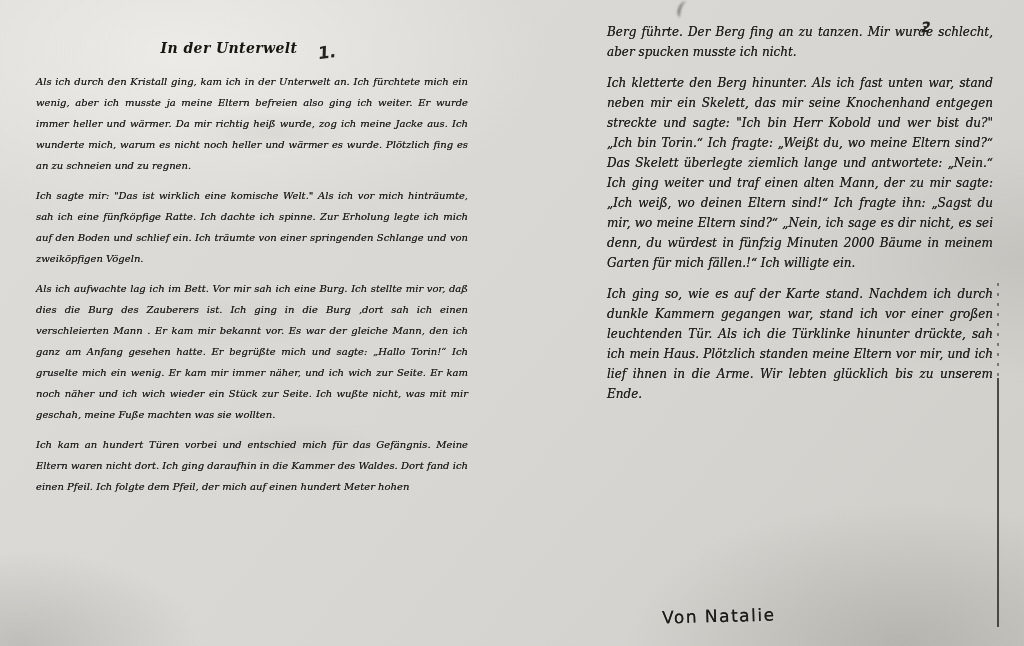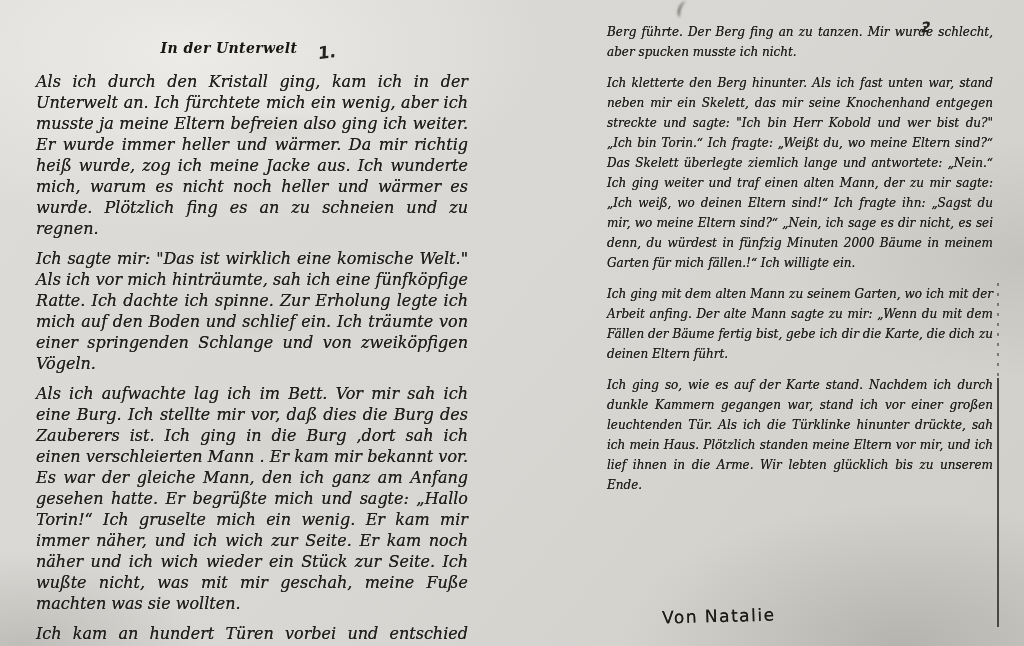--- a/index.html
+++ b/index.html
@@ -17,21 +17,21 @@
   .col { position:absolute; }
   .col-left  { left:36px;  top:40px; width:432px; }
   .col-right { left:607px; top:22px; width:386px; }
   .title {
     margin:0 46px 15px 0; text-align:center;
     font-style:italic; font-weight:bold; font-size:14px; letter-spacing:.4px;
     color:#17160f;
   }
   .para {
     margin:0 0 9px 0;
-    font-style:italic; font-size:16px; line-height:21px;
+    font-style:italic; font-size:10px; line-height:21px;
     text-align:justify; text-shadow:0 0 .6px rgba(32,31,29,.85);
   }
   .col-right .para { font-size:12px; line-height:20px; margin-bottom:11px; }
   .handwrite {
     position:absolute; font-family:"DejaVu Sans","Liberation Sans",sans-serif;
     color:#23221f; font-weight:bold;
   }
   .ann-1 { left:318px; top:42px; font-size:17px; transform:rotate(-7deg) skewX(-9deg); }
   .ann-2 { left:921px; top:19px; font-size:14px; transform:rotate(-5deg) skewX(-14deg); }
   .signature {
@@ -82,21 +82,20 @@
         <p class="para">Ich sagte mir: "Das ist wirklich eine komische Welt." Als ich vor mich hinträumte, sah ich eine fünfköpfige Ratte. Ich dachte ich spinne. Zur Erholung legte ich mich auf den Boden und schlief ein. Ich träumte von einer springenden Schlange und von zweiköpfigen Vögeln.</p>
         <p class="para">Als ich aufwachte lag ich im Bett. Vor mir sah ich eine Burg. Ich stellte mir vor, daß dies die Burg des Zauberers ist. Ich ging in die Burg ,dort sah ich einen verschleierten Mann . Er kam mir bekannt vor. Es war der gleiche Mann, den ich ganz am Anfang gesehen hatte. Er begrüßte mich und sagte: „Hallo Torin!“ Ich gruselte mich ein wenig. Er kam mir immer näher, und ich wich zur Seite. Er kam noch näher und ich wich wieder ein Stück zur Seite. Ich wußte nicht, was mit mir geschah, meine Fuße machten was sie wollten.</p>
         <p class="para">Ich kam an hundert Türen vorbei und entschied mich für das Gefängnis. Meine Eltern waren nicht dort. Ich ging daraufhin in die Kammer des Waldes. Dort fand ich einen Pfeil. Ich folgte dem Pfeil, der mich auf einen hundert Meter hohen</p>
       </div>
   </div>
 
   <div class="col col-right">
     <div>
         <p class="para">Berg führte. Der Berg fing an zu tanzen. Mir wurde schlecht, aber spucken musste ich nicht.</p>
         <p class="para">Ich kletterte den Berg hinunter. Als ich fast unten war, stand neben mir ein Skelett, das mir seine Knochenhand entgegen streckte und sagte: "Ich bin Herr Kobold und wer bist du?" „Ich bin Torin.“ Ich fragte: „Weißt du, wo meine Eltern sind?“ Das Skelett überlegte ziemlich lange und antwortete: „Nein.“ Ich ging weiter und traf einen alten Mann, der zu mir sagte: „Ich weiß, wo deinen Eltern sind!“ Ich fragte ihn: „Sagst du mir, wo meine Eltern sind?“ „Nein, ich sage es dir nicht, es sei denn, du würdest in fünfzig Minuten 2000 Bäume in meinem Garten für mich fällen.!“ Ich willigte ein.</p>
-        <p class="para">Ich ging mit dem alten Mann zu seinem Garten, wo ich mit der Arbeit anfing. Der alte Mann sagte zu mir: „Wenn du mit dem Fällen der Bäume fertig bist, gebe ich dir die Karte, die dich zu deinen Eltern führt.</p>
         <p class="para">Ich ging so, wie es auf der Karte stand. Nachdem ich durch dunkle Kammern gegangen war, stand ich vor einer großen leuchtenden Tür. Als ich die Türklinke hinunter drückte, sah ich mein Haus. Plötzlich standen meine Eltern vor mir, und ich lief ihnen in die Arme. Wir lebten glücklich bis zu unserem Ende.</p>
       </div>
   </div>
 
   <div class="handwrite ann-1">1.</div>
   <div class="handwrite ann-2">2</div>
 
   <div class="page-number">85</div>
   <div class="handwrite signature">Von Natalie</div>
 

